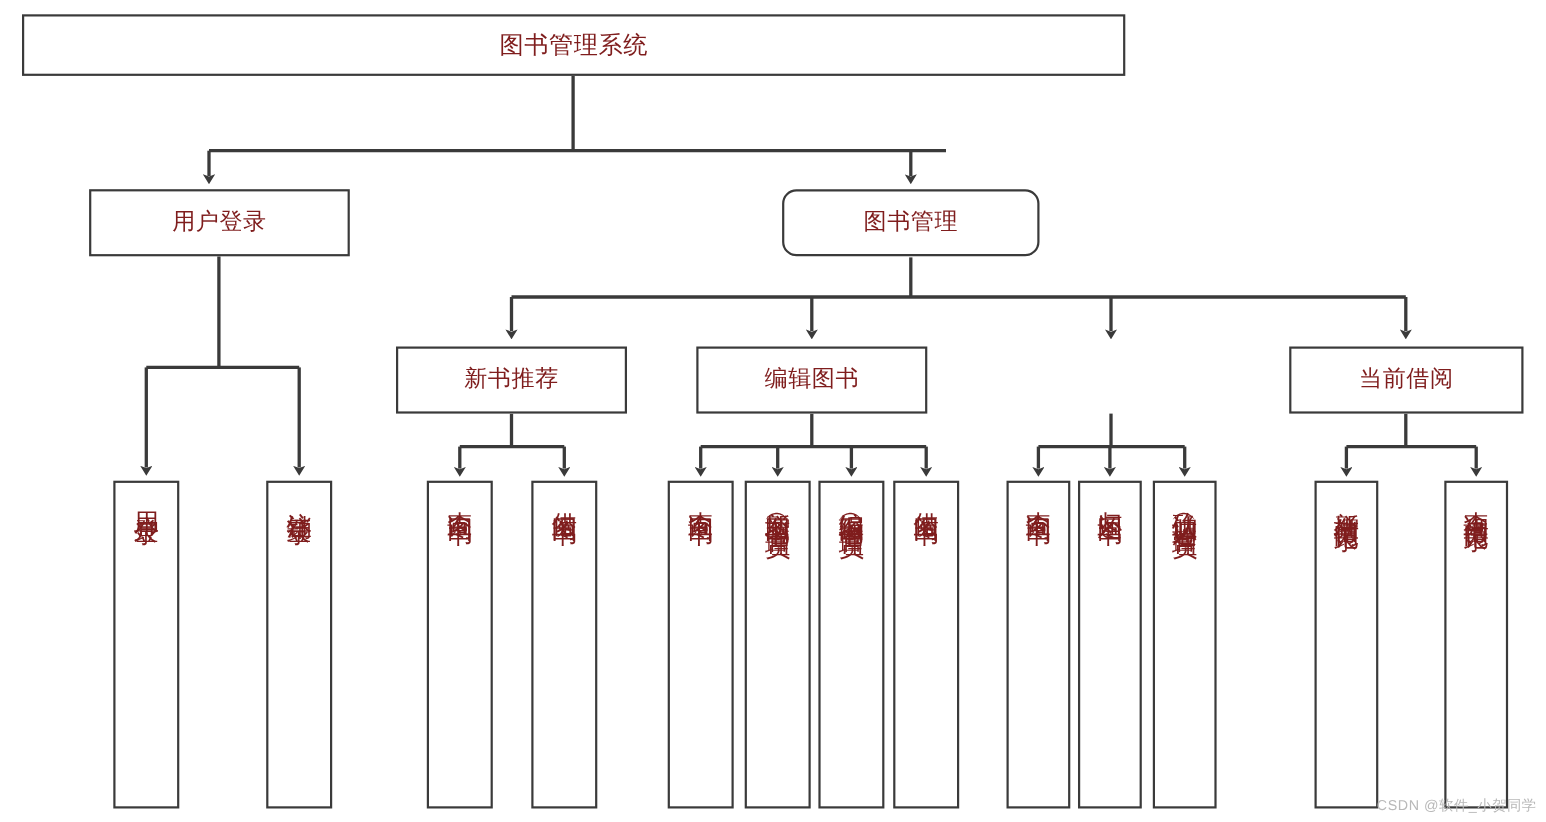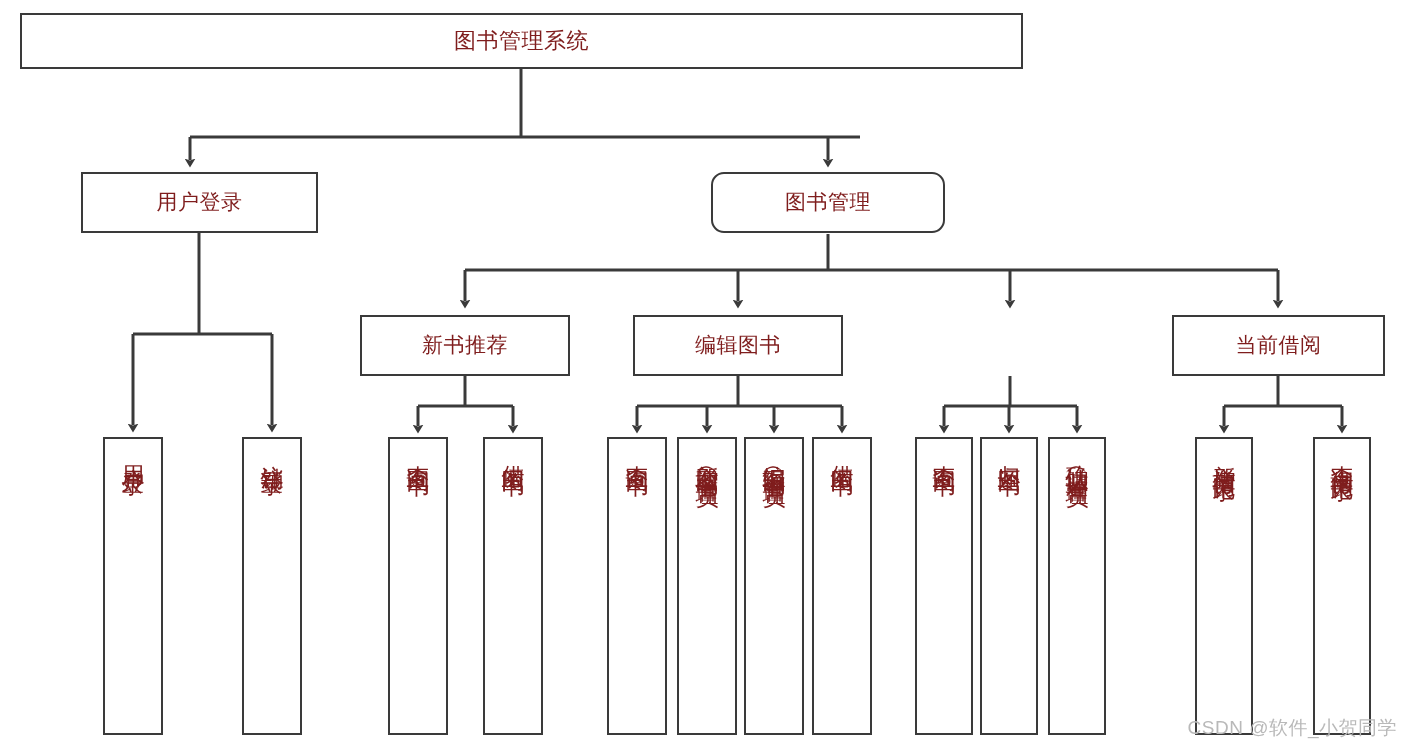--- a/index.html
+++ b/index.html
@@ -61,21 +61,21 @@
     text-orientation: upright;
     font-size: 23px;
     line-height: 1.0;
     letter-spacing: 3px;
     white-space: nowrap;
   }
   #watermark {
     position: absolute;
     right: 8px;
     bottom: 6px;
-    font-size: 19px;
+    font-size: 13px;
     color: #b9b9b9;
     letter-spacing: 0.5px;
     z-index: 3;
     white-space: nowrap;
   }
 </style>
 </head>
 <body>
 
 <div id="canvas">

